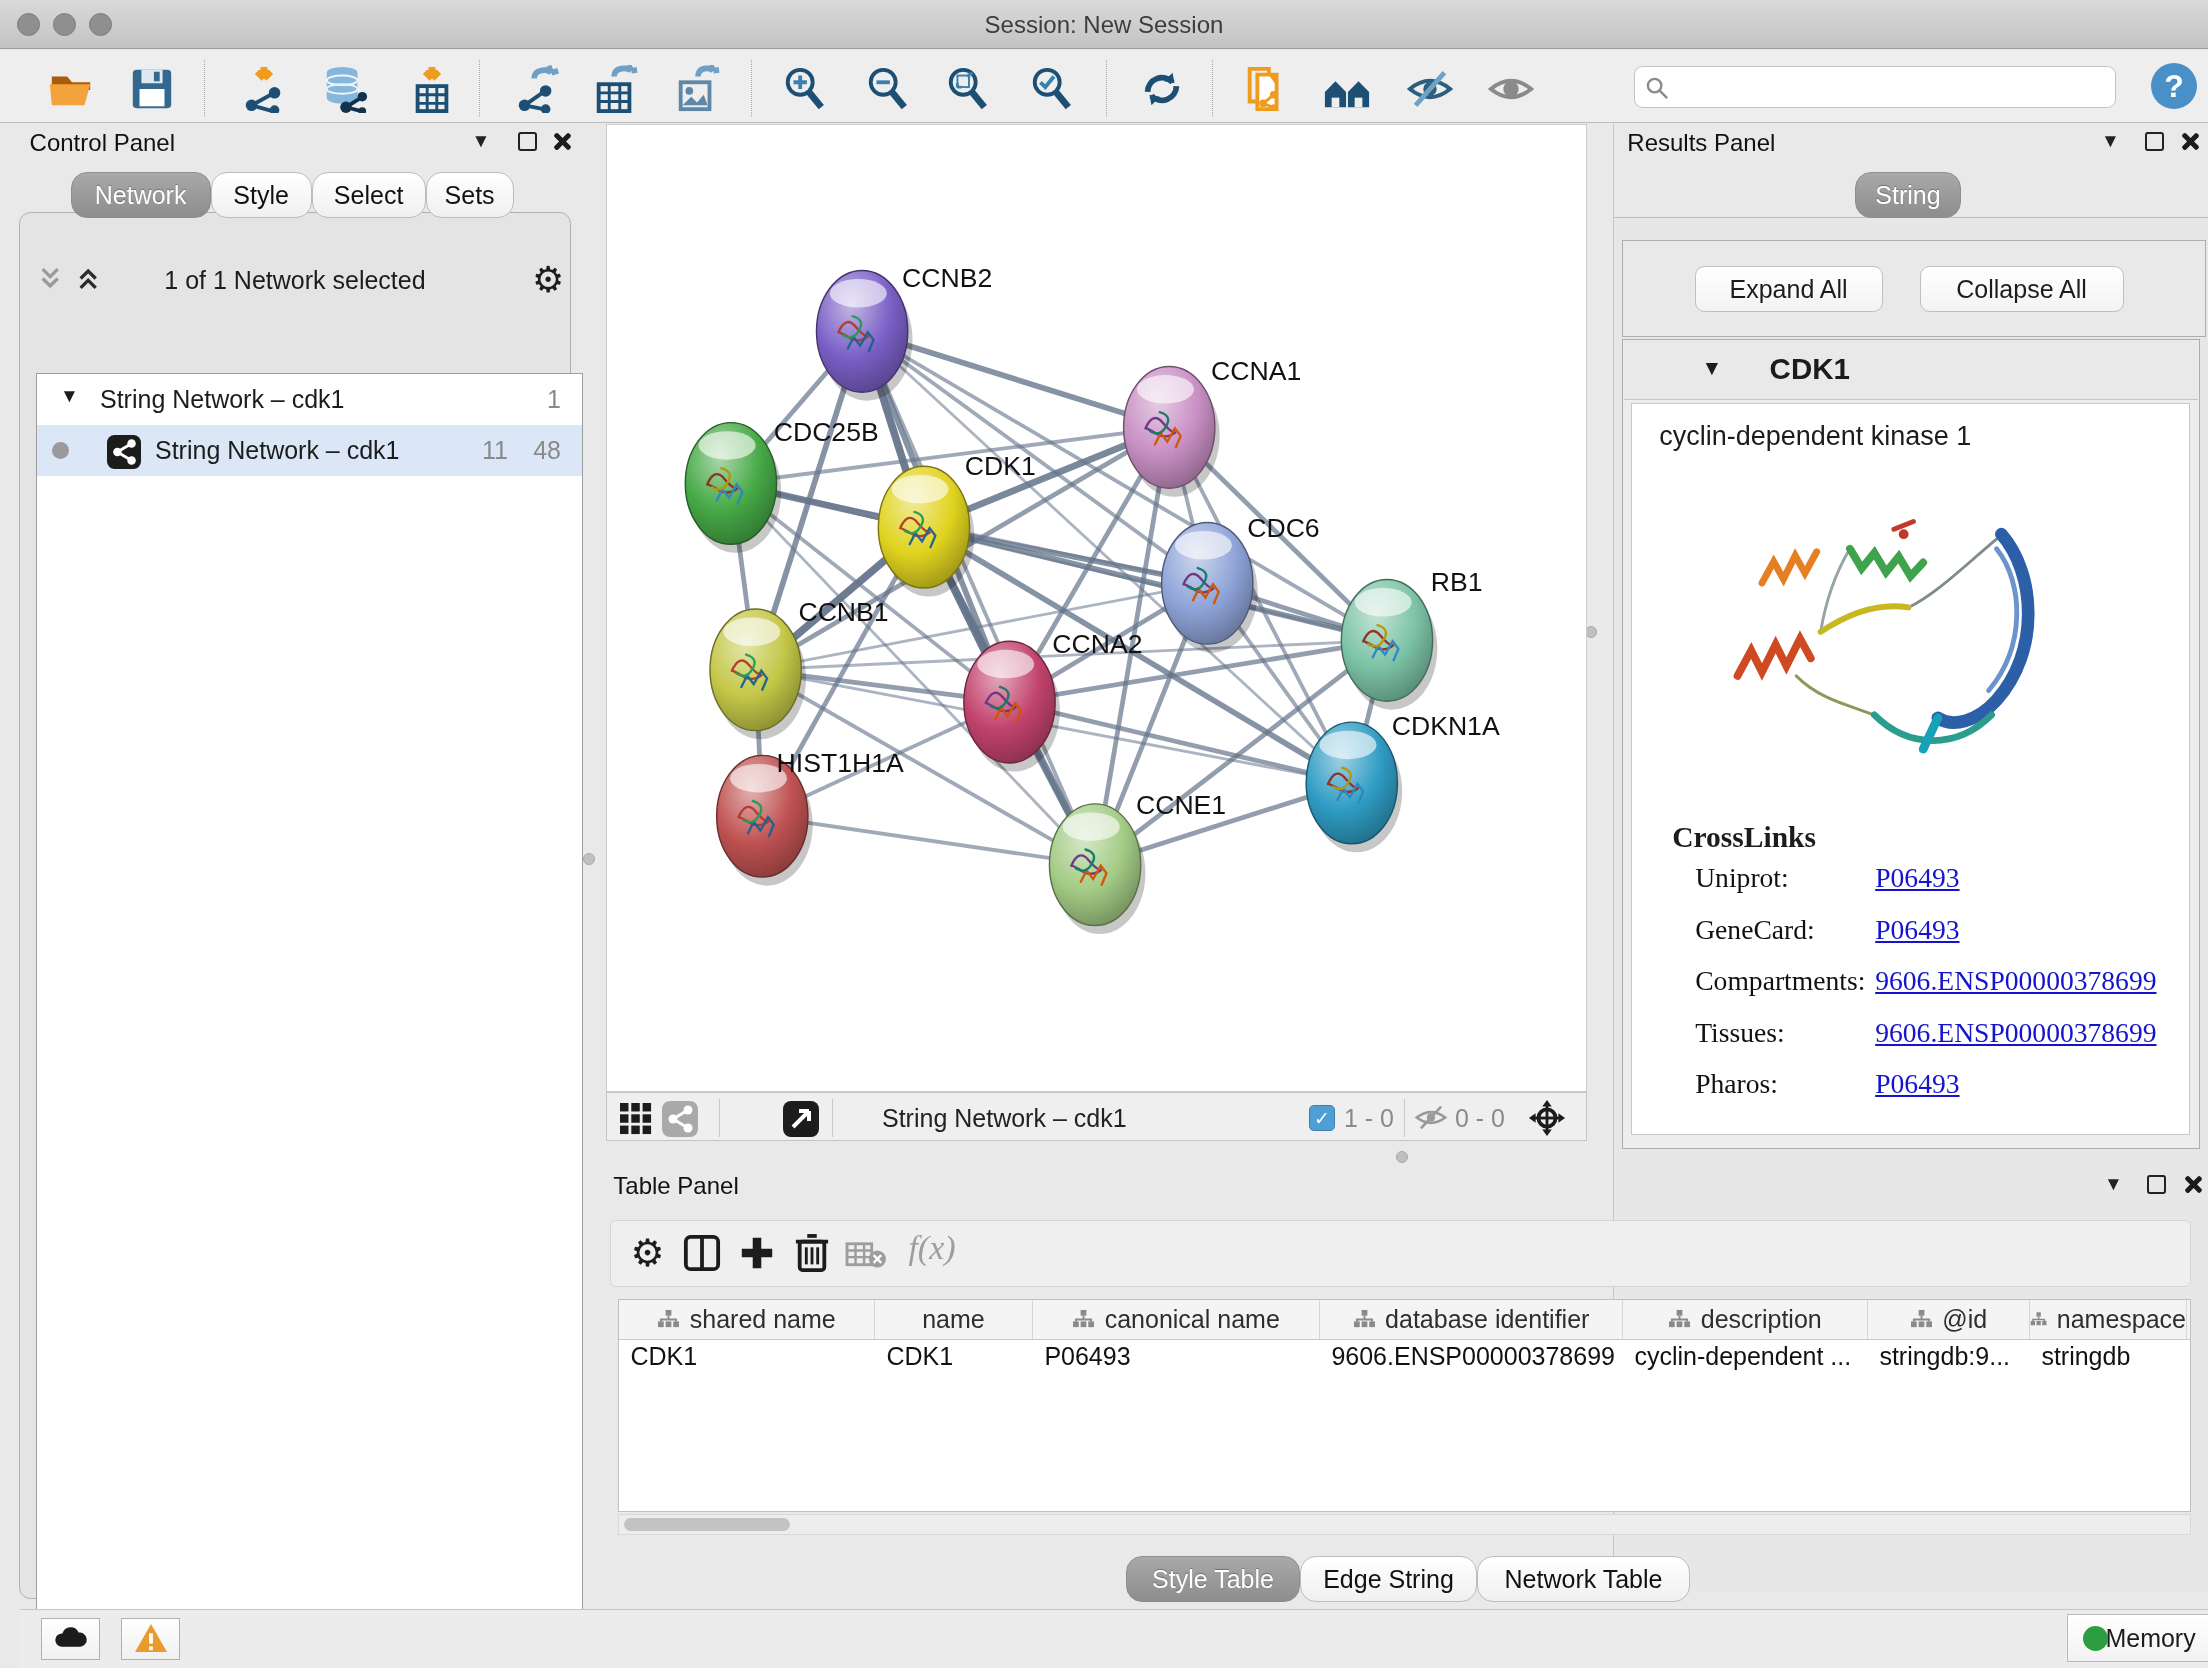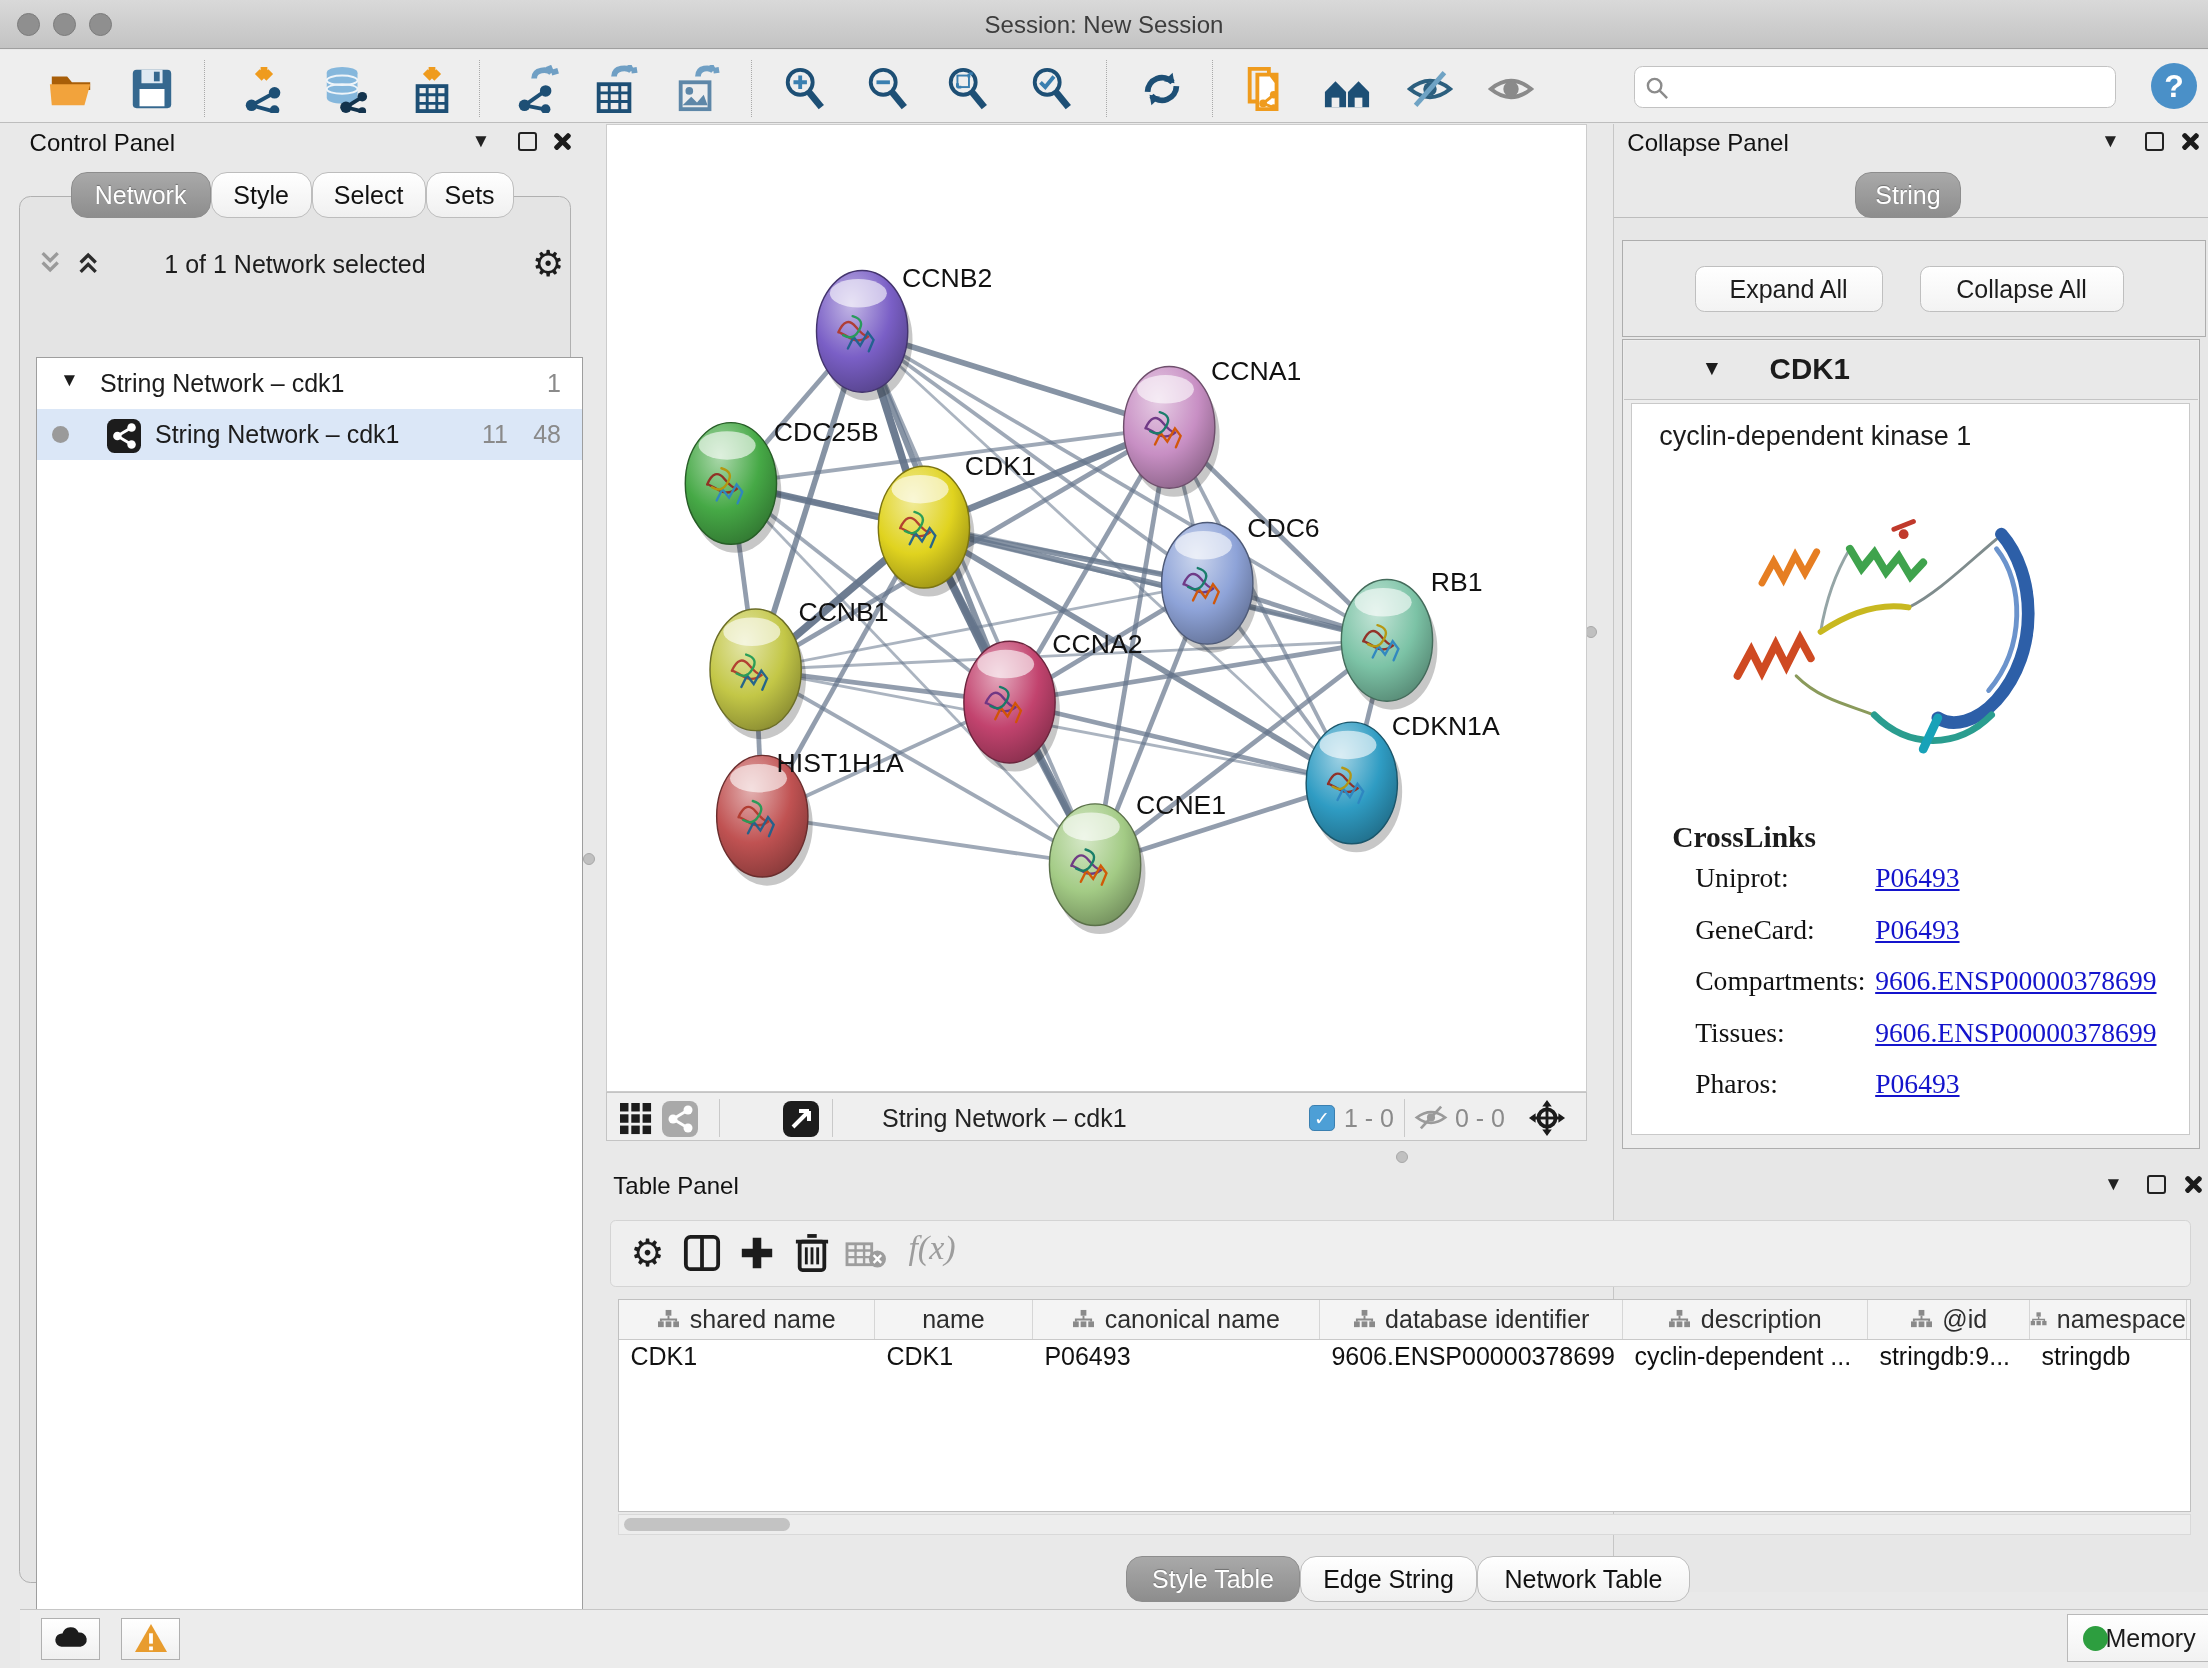--- a/index.html
+++ b/index.html
@@ -34,21 +34,21 @@
   .x-icon::before{transform:rotate(45deg);}
   .x-icon::after{transform:rotate(-45deg);}
   .tab{display:inline-block;border:1px solid #bdbdbd;background:linear-gradient(#ffffff,#f0f0f0);
        color:#111;font-size:25px;text-align:center;border-radius:16px;line-height:44px;height:46px;}
   .tab.active{background:linear-gradient(#a9a9a9,#8d8d8d);color:#fff;border-color:#8d8d8d;
        text-shadow:0 -1px 1px rgba(0,0,0,.3);}
   .btn{display:inline-block;background:linear-gradient(#ffffff,#f3f3f3);border:1px solid #bfbfbf;
        border-radius:9.5px;font-size:25px;text-align:center;}
   
   #control-panel{position:absolute;left:7.6px;top:124px;width:569px;height:1469px;}
-  #cp-box{position:absolute;left:11.4px;top:72px;width:552px;height:1387px;background:#e4e4e4;
+  #cp-box{position:absolute;left:11.4px;top:88px;width:552px;height:1387px;background:#e4e4e4;
           border:1px solid #b0b0b0;border-radius:11.4px;}
   #cp-tree{position:absolute;left:16px;top:160px;width:547px;height:1295px;background:#ffffff;
            border:1px solid #9e9e9e;}
   .tree-row{position:relative;width:100%;height:51px;font-size:25px;}
   .tree-row.selected{background:#dbe7f7;}
   .tree-count{position:absolute;color:#8a8a8a;}
   
   #net-canvas{position:absolute;left:606px;top:124px;width:981px;height:968px;background:#ffffff;
       border:1px solid #cccccc;}
   #net-footer{position:absolute;left:606px;top:1092px;width:981px;height:49px;background:#efefef;
@@ -566,21 +566,21 @@
     <span class="nf-count" style="left:848px">0 - 0</span>
     <svg style="position:absolute;left:921px;top:5.7px" width="38" height="38" viewBox="0 0 40 40">
       <circle cx="20" cy="20" r="9" fill="none" stroke="#1c1c1c" stroke-width="4"></circle>
       <path d="M20 1 l5 7 h-10z M20 39 l-5 -7 h10z M1 20 l7 -5 v10z M39 20 l-7 5 v-10z" fill="#1c1c1c"></path>
       <line x1="20" y1="6" x2="20" y2="34" stroke="#1c1c1c" stroke-width="3"></line>
       <line x1="6" y1="20" x2="34" y2="20" stroke="#1c1c1c" stroke-width="3"></line>
     </svg>
   </div>
 
   <div id="results-panel">
-    <span class="panel-title" style="position:absolute;left:13.3px;top:4.8px">Collapse Panel</span>
+    <span class="panel-title" style="position:absolute;left:13.3px;top:4.8px">Results Panel</span>
     <span class="tri-icon" style="position:absolute;left:487px;top:5.7px">▼</span>
     <span class="max-icon" style="position:absolute;left:531px;top:7.6px"></span>
     <span class="x-icon" style="position:absolute;left:565px;top:6.7px"></span>
 
     <span class="tab active" style="position:absolute;left:241px;top:48px;width:106px;z-index:3">String</span>
 
     <div id="rp-content">
       <div id="rp-box1">
         <span class="btn" style="position:absolute;left:72px;top:25px;width:188px;line-height:44px">Expand All</span>
         <span class="btn" style="position:absolute;left:297px;top:25px;width:204px;line-height:44px">Collapse All</span>

